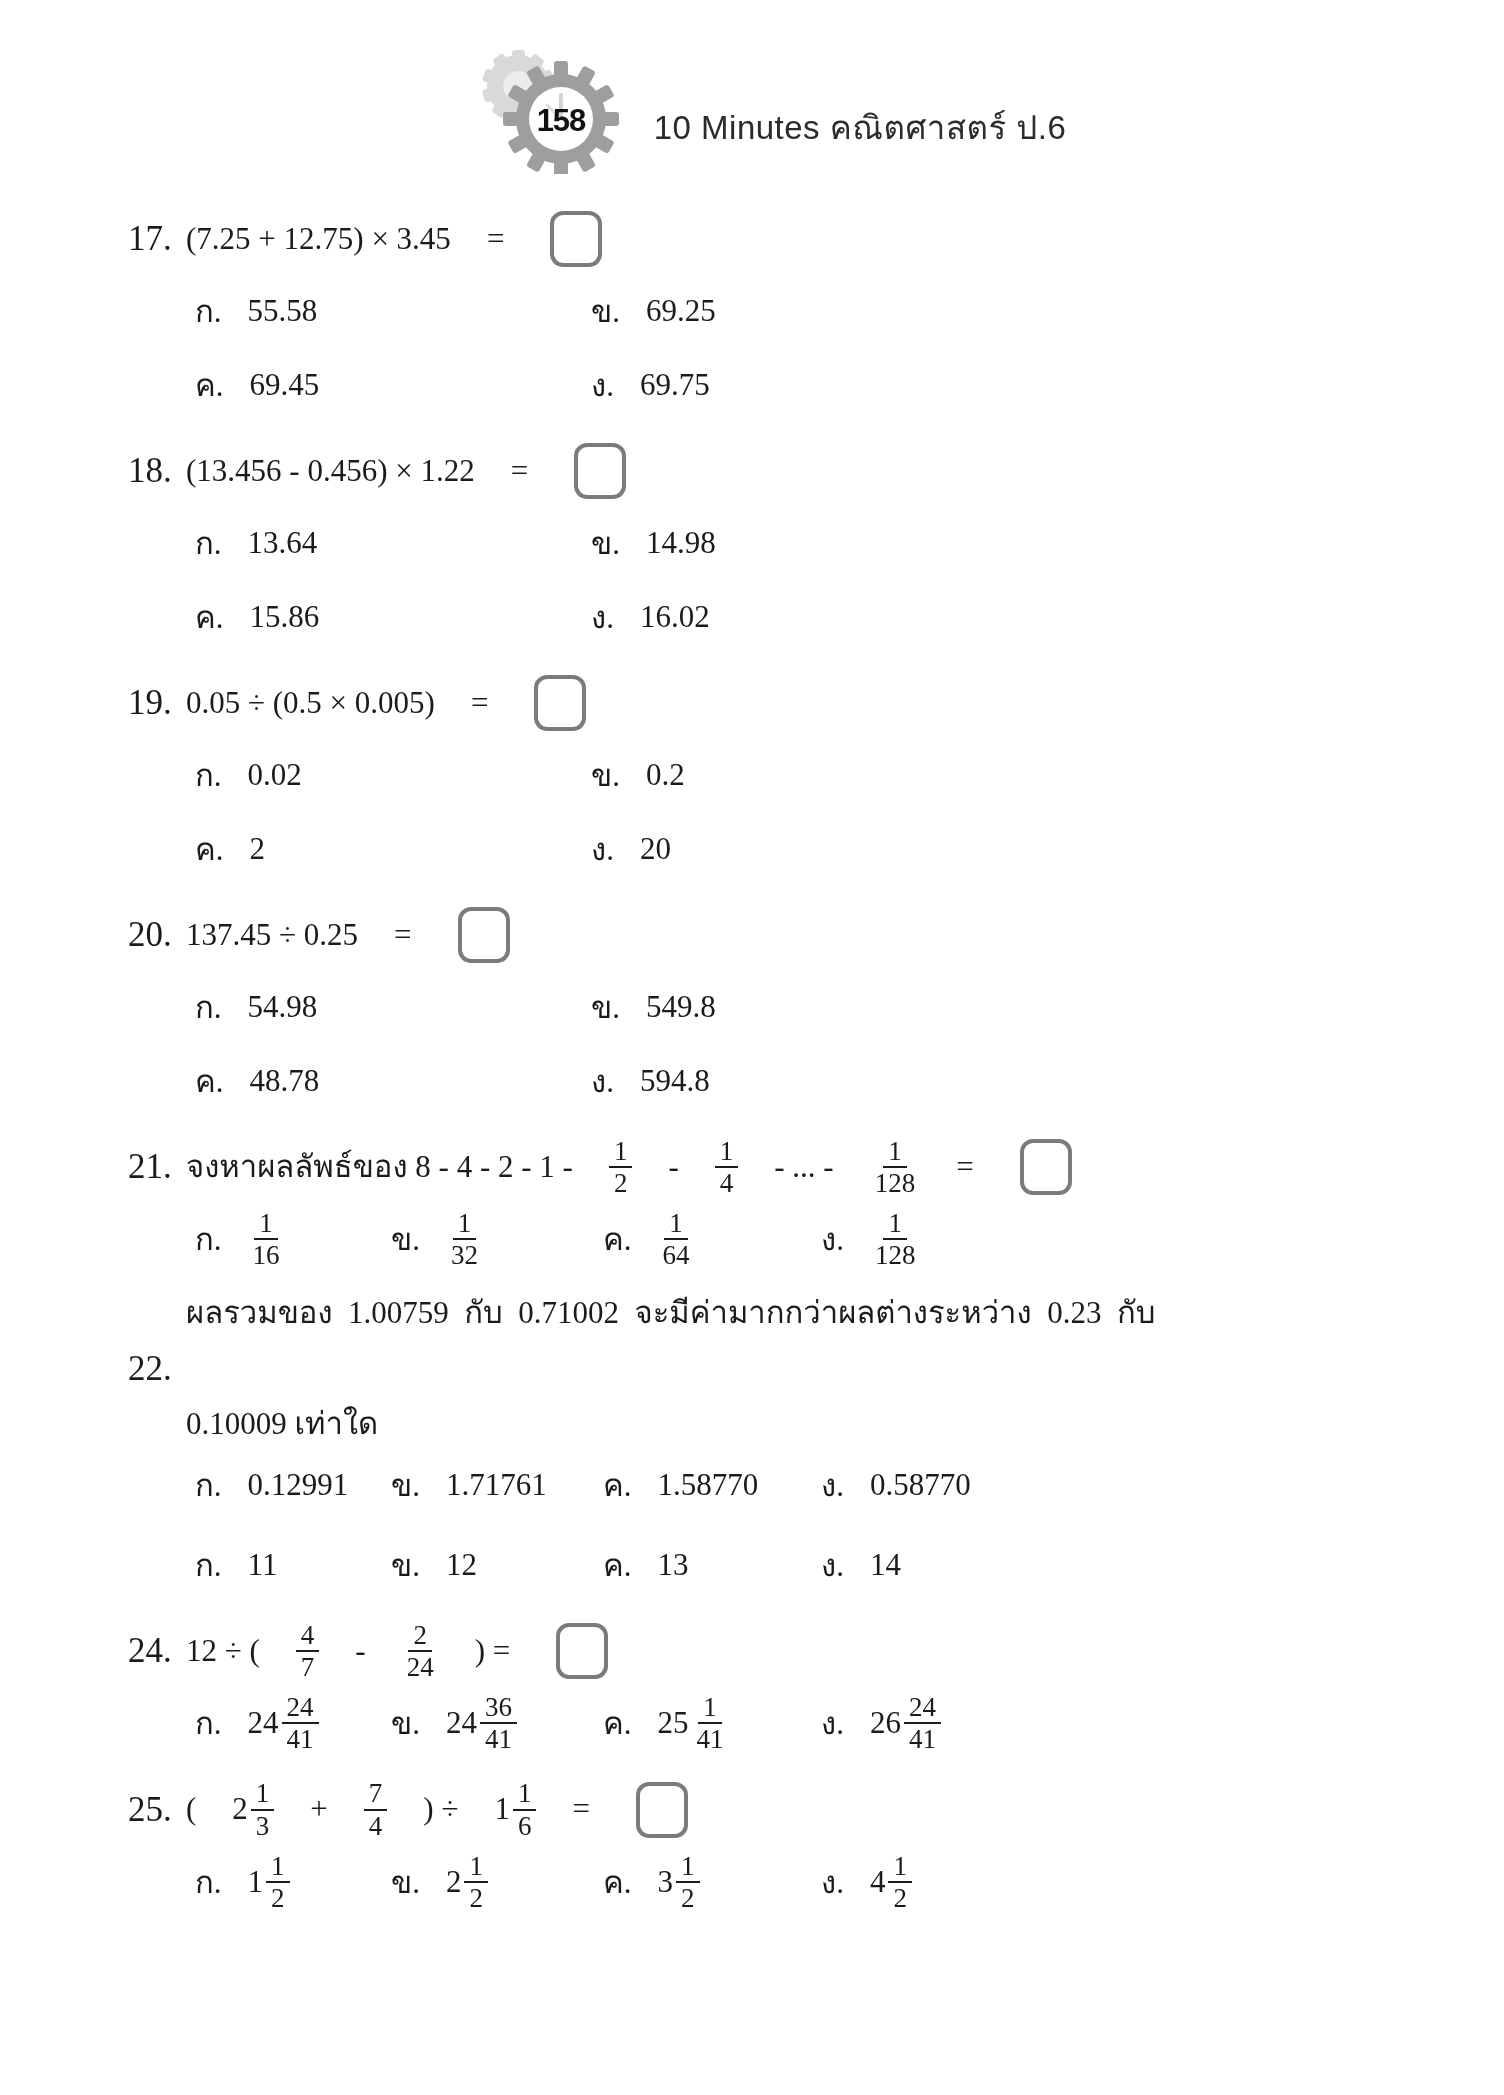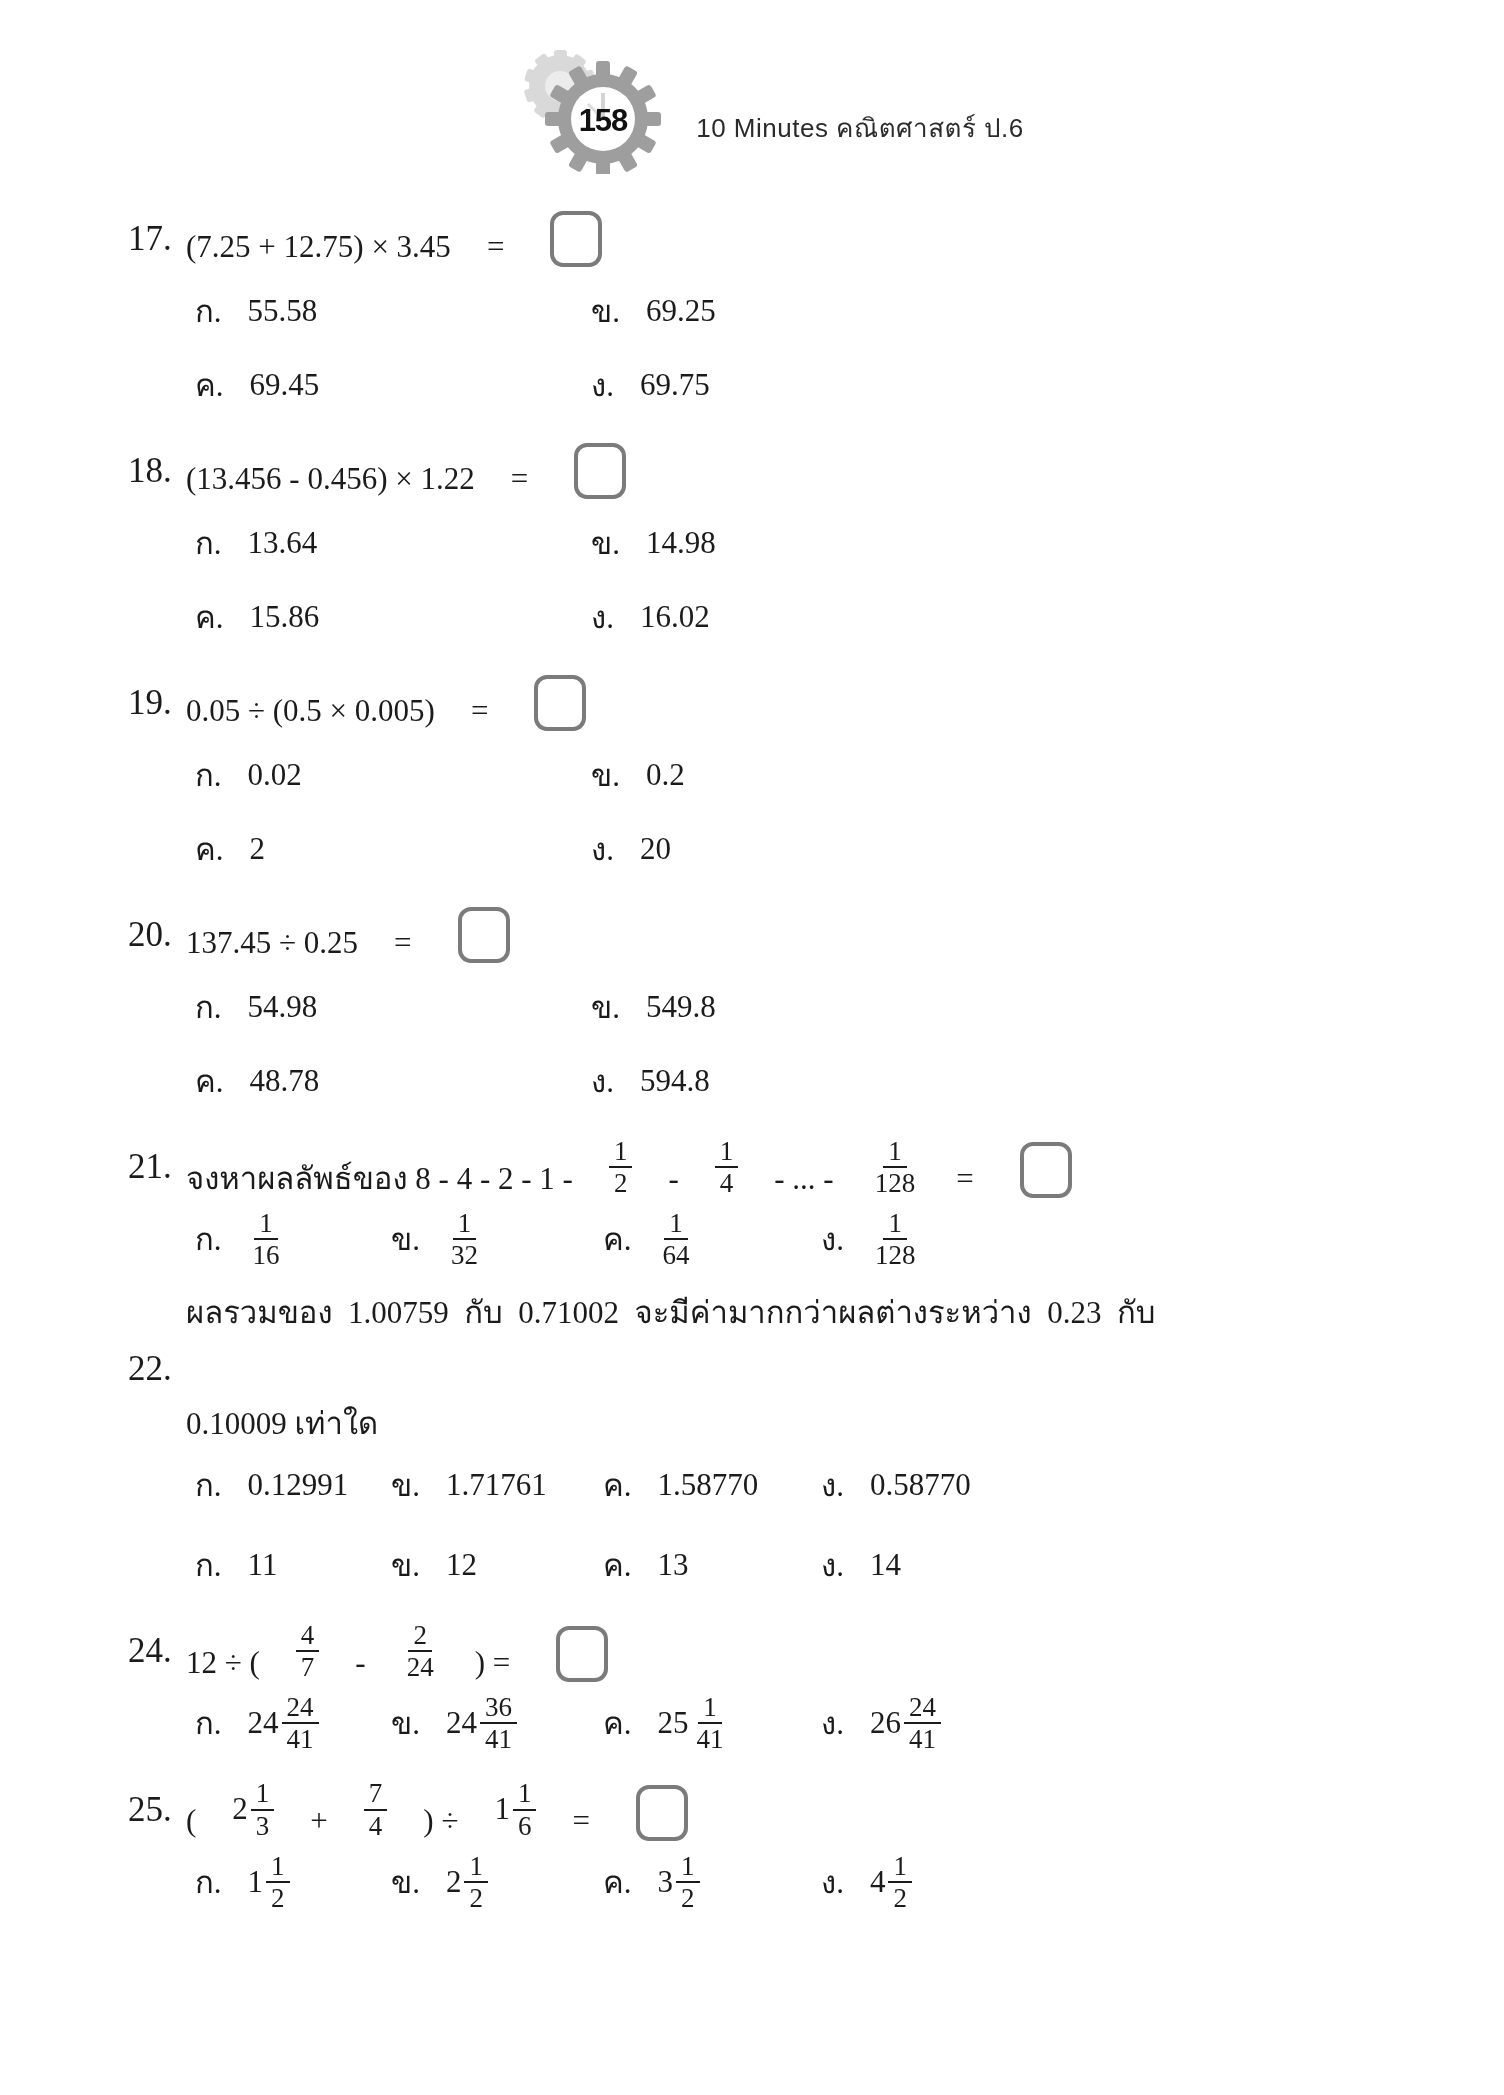--- a/index.html
+++ b/index.html
@@ -8,29 +8,29 @@
     font-family:"Liberation Serif","DejaVu Serif",serif;
     color:#1b1b1b;
   }
   .page{padding:46px 88px 0 128px;}
 
   
   .header{display:flex;align-items:center;gap:12px;margin:0 0 30px -32px;justify-content:center;}
   .gear-wrap{flex:none;}
   .title{
     font-family:"Liberation Sans","DejaVu Sans",sans-serif;
-    font-size:26px;color:#2b2b2b;padding-top:30px;letter-spacing:0.5px;
+    font-size:33px;color:#2b2b2b;padding-top:30px;letter-spacing:0.5px;
   }
 
   
   .q{margin-bottom:6px;}
   .stem-row{display:flex;align-items:center;margin:18px 0 4px 0;min-height:62px;}
   .qnum{width:58px;flex:none;font-size:35px;}
   .stem{
-    display:flex;flex-wrap:wrap;align-items:flex-end;flex:1;
+    display:flex;flex-wrap:wrap;align-items:center;flex:1;
     column-gap:11px;row-gap:30px;font-size:31px;line-height:1.25;gap:36px;
   }
   .stem .txt{white-space:pre-wrap;}
   .line-break{flex-basis:100%;height:0;}
 
   .opts{margin-left:67px;display:grid;}
   .opts.two{grid-template-columns:396px 1fr;}
   .opts.four{grid-template-columns:196px 212px 218px 1fr;}
   .opt{display:flex;align-items:center;gap:26px;min-height:64px;font-size:31px;padding:5px 0;}
   .opt .olabel{flex:none;}

